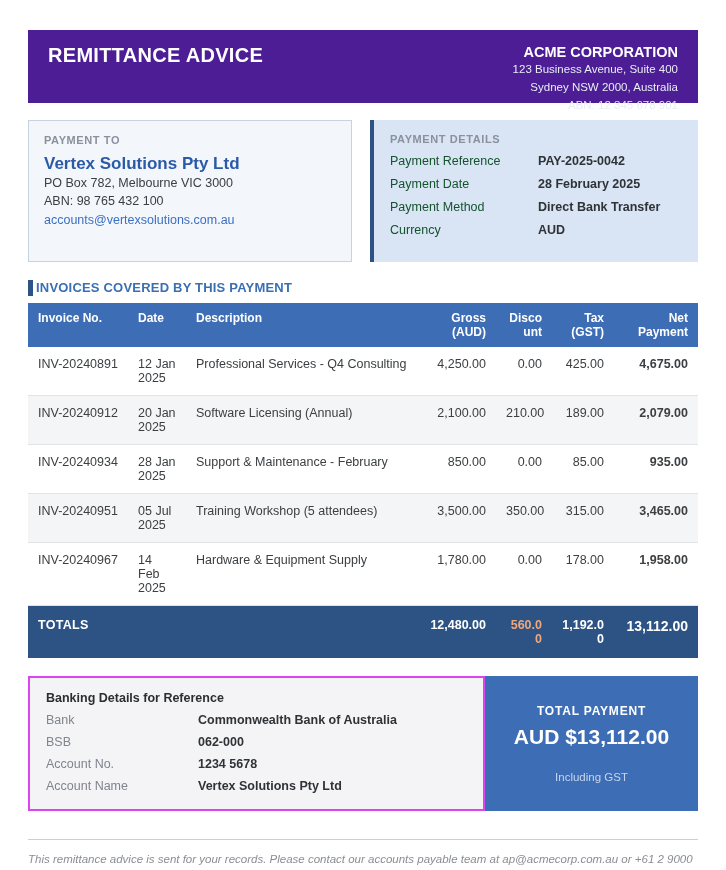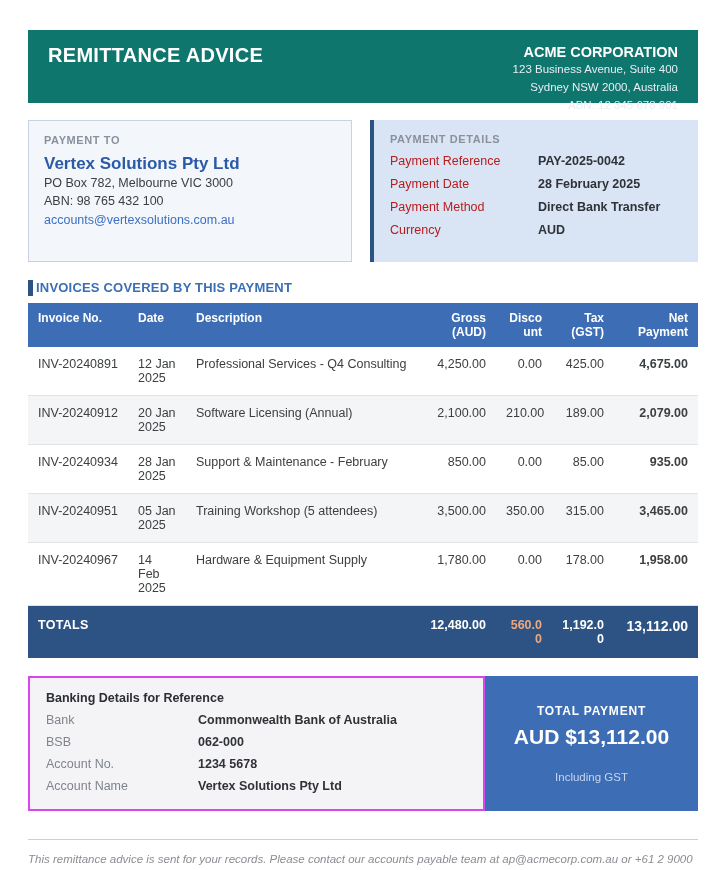--- a/index.html
+++ b/index.html
@@ -7,21 +7,21 @@
   body {
     width:726px; height:870px;
     font-family:"Liberation Sans", sans-serif;
     color:#3c4043;
     overflow:hidden;
   }
   .page { padding:30px 28px 0 28px; width:726px; }
 
   
   .header-bar {
-    background:#0f766e; color:#fff;
+    background:#4c1d95; color:#fff;
     display:flex; justify-content:space-between; align-items:flex-start;
     padding:14px 20px 13px 20px; height:73px;
   }
   .hb-title { font-size:20px; font-weight:bold; letter-spacing:.3px; }
   .hb-sub { font-size:12px; color:#b9c7de; margin-top:4px; }
   .hb-right { text-align:right; }
   .hb-company { font-size:14.5px; font-weight:bold; }
   .hb-addr { font-size:11.5px; color:#e8edf5; line-height:1.38; margin-top:2px; }
 
   
@@ -34,21 +34,21 @@
   .box-label { font-size:11px; font-weight:bold; color:#8a919c; letter-spacing:.6px; }
   .pt-name { font-size:17px; font-weight:bold; color:#2b5aa7; margin-top:8px; }
   .pt-line { font-size:12.5px; color:#3c4043; line-height:1.45; }
   .pt-email { font-size:12.5px; color:#3b6fc4; line-height:1.45; text-decoration:none; display:inline-block; }
   .pay-details {
     flex:1; height:142px;
     background:#d9e4f4; border-left:4px solid #2d5384;
     padding:13px 16px;
   }
   .pd-row { display:flex; margin-top:9px; }
-  .pd-label { width:148px; font-size:12.5px; color:#b91c1c; flex:none; }
+  .pd-label { width:148px; font-size:12.5px; color:#14532d; flex:none; }
   .pd-value { font-size:12.5px; font-weight:bold; color:#2f3237; }
 
   
   .section-title {
     margin-top:18px;
     border-left:5px solid #2d5384; padding-left:3px;
     font-size:13px; font-weight:bold; color:#3a6fb4; letter-spacing:.2px;
     line-height:16px;
   }
   table.inv { width:670px; border-collapse:collapse; table-layout:fixed; margin-top:7px; }
@@ -190,21 +190,21 @@
         <td class="invno">INV-20240934</td>
         <td>28 Jan 2025</td>
         <td>Support &amp; Maintenance - February</td>
         <td class="num">850.00</td>
         <td class="num discount">0.00</td>
         <td class="num">85.00</td>
         <td class="num net">935.00</td>
       </tr>
       <tr>
         <td class="invno">INV-20240951</td>
-        <td>05 Jan 2025</td>
+        <td>05 Jul 2025</td>
         <td>Training Workshop (5 attendees)</td>
         <td class="num">3,500.00</td>
         <td class="num discount">350.00</td>
         <td class="num">315.00</td>
         <td class="num net">3,465.00</td>
       </tr>
       <tr>
         <td class="invno">INV-20240967</td>
         <td>14 Feb 2025</td>
         <td>Hardware &amp; Equipment Supply</td>

